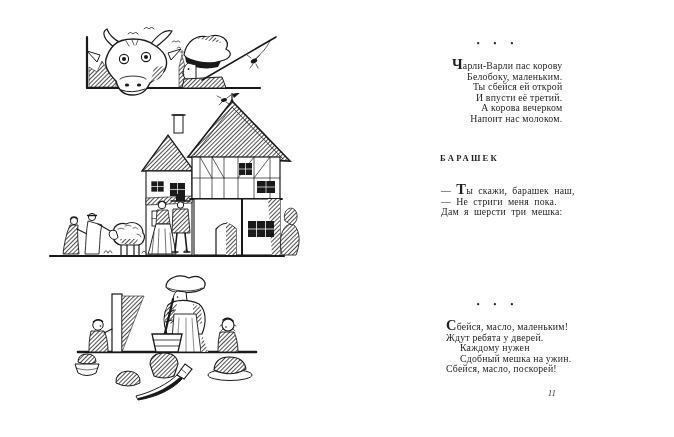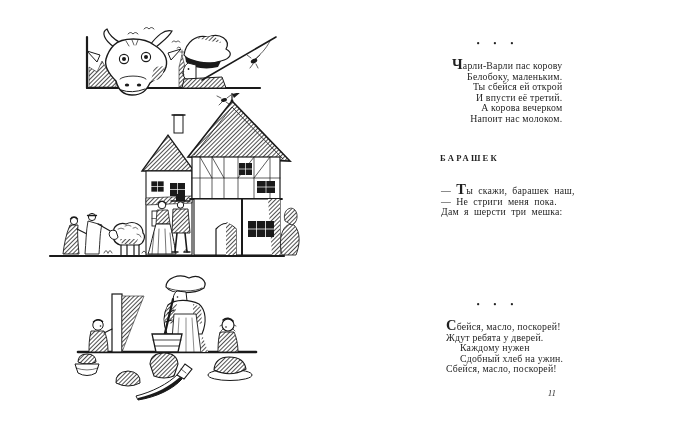--- a/index.html
+++ b/index.html
@@ -272,23 +272,23 @@
       <div class="stanza1">
         <p class="pline first"><span>— </span><span class="lead">Т</span><span>ы скажи, барашек наш,</span></p>
         <p class="pline">— Не стриги меня пока.</p>
         <p class="pline">Дам я шерсти три мешка:</p>
       </div>
     </div>
 
     <div class="ornament" id="orn2">• • •</div>
 
     <div class="poem" id="poem3">
-      <p class="pline first"><span class="lead">С</span><span>бейся, масло, поскорей!</span></p>
+      <p class="pline first"><span class="lead">С</span><span>бейся, масло, маленьким!</span></p>
       <p class="pline">Ждут ребята у дверей.</p>
       <p class="pline indent">Каждому нужен</p>
-      <p class="pline indent">Сдобный хлеб на ужин.</p>
+      <p class="pline indent">Сдобный мешка на ужин.</p>
       <p class="pline">Сбейся, масло, поскорей!</p>
     </div>
 
     <div class="pagenum">11</div>
 
   </section>
 </main>
 
 </body></html>

